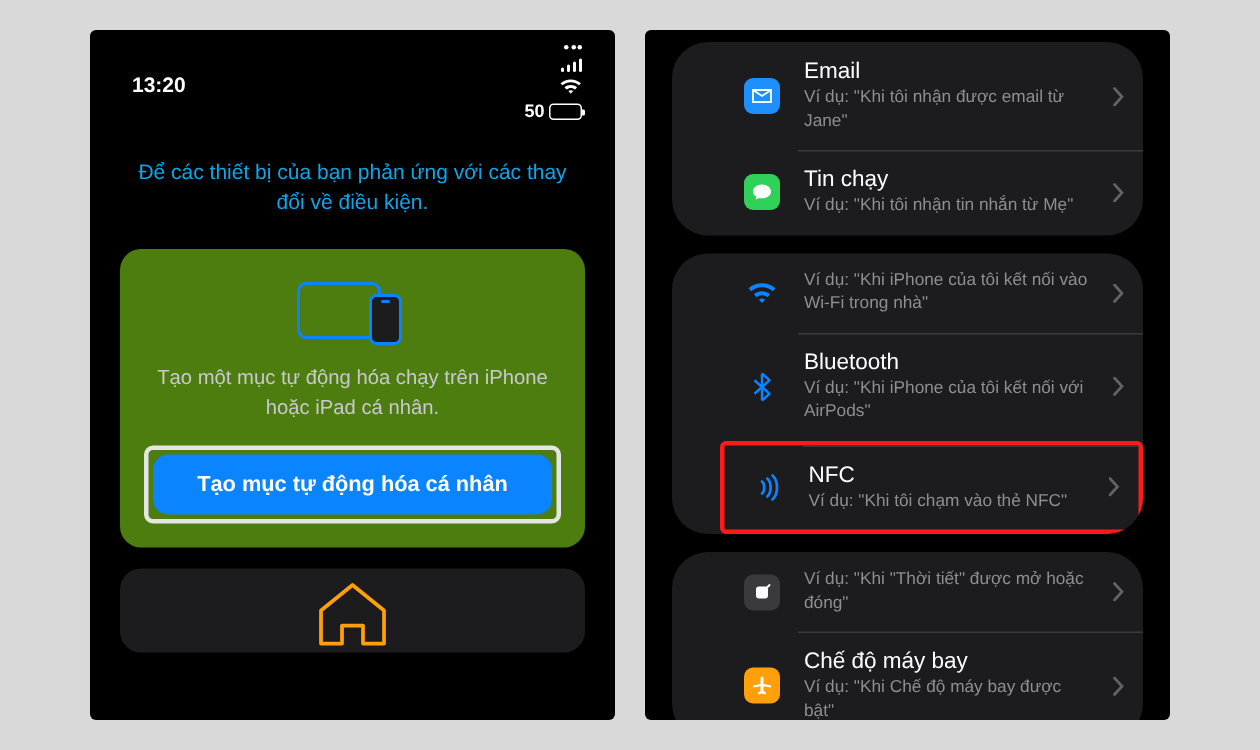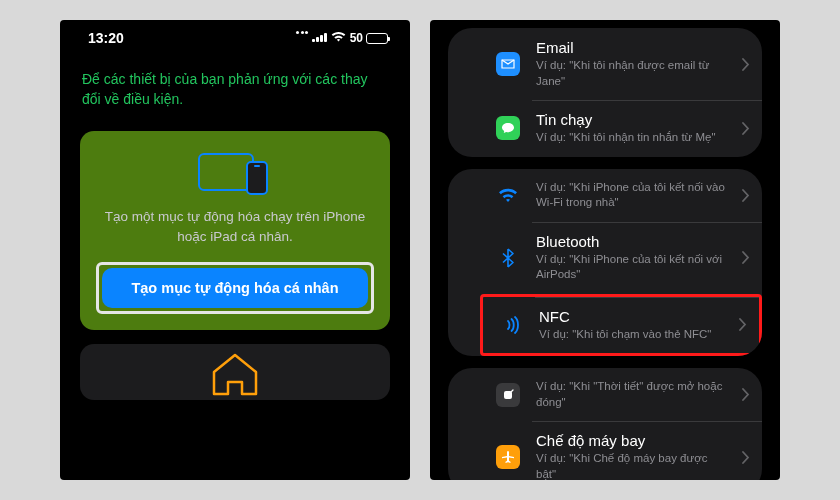--- a/index.html
+++ b/index.html
@@ -25,36 +25,36 @@
   
   .statusbar {
     display: flex;
     justify-content: space-between;
     align-items: center;
     padding: 10px 22px 2px 28px;
     font-size: 14px;
     font-weight: 600;
     gap: 13px;
   }
-  .status-right { display: flex; align-items: flex-start; gap: 4px; }
+  .status-right { display: flex; align-items: flex-end; gap: 4px; flex-direction: column; }
   .bars { display: flex; align-items: flex-end; gap: 1.5px; height: 11px; }
   .bars span { width: 2.5px; background: #fff; border-radius: 1px; display: block; }
   .bars span:nth-child(1){height:3px;} .bars span:nth-child(2){height:5px;}
   .bars span:nth-child(3){height:7px;} .bars span:nth-child(4){height:9px;}
   .dots5 { display:flex; gap:1.5px; align-items:center; }
   .dots5 span{ width:3px;height:3px;background:#fff;border-radius:50%;}
   .wifi-ic svg{display:block;}
   .batt-wrap{display:flex;align-items:center;gap:3px;font-size:12px;font-weight:600;}
   .batt-body{width:22px;height:11px;border:1px solid #fff;border-radius:3px;position:relative;}
   .batt-body::after{content:"";position:absolute;right:-3px;top:3px;width:2px;height:4px;background:#fff;border-radius:0 1px 1px 0;}
   .batt-fill{height:100%;background:#fff;border-radius:2px 0 0 2px;}
   
   .hero { padding: 22px 22px 0 22px; }
   .hero h1 { font-size: 28px; font-weight: 700; margin-bottom: 7px; }
-  .hero p  { font-size: 14px; color: #22c55e; line-height: 1.4; }
+  .hero p  { font-size: 14px; color: #0ea5e9; line-height: 1.4; text-align: center; }
   .card {
     margin: 22px 20px 0 20px;
     background: #4d7c0f;
     border-radius: 14px;
     padding: 20px 16px 16px 16px;
     text-align: center;
   }
   .devices-ic{ margin: 0 auto 12px auto; width:74px; height:44px; position:relative; }
   .ipad{position:absolute;left:0;top:2px;width:56px;height:38px;border:2px solid #0a84ff;border-radius:6px;}
   .iphone{position:absolute;right:4px;bottom:0;width:22px;height:34px;border:2px solid #0a84ff;border-radius:5px;background:#1c1c1e;}

